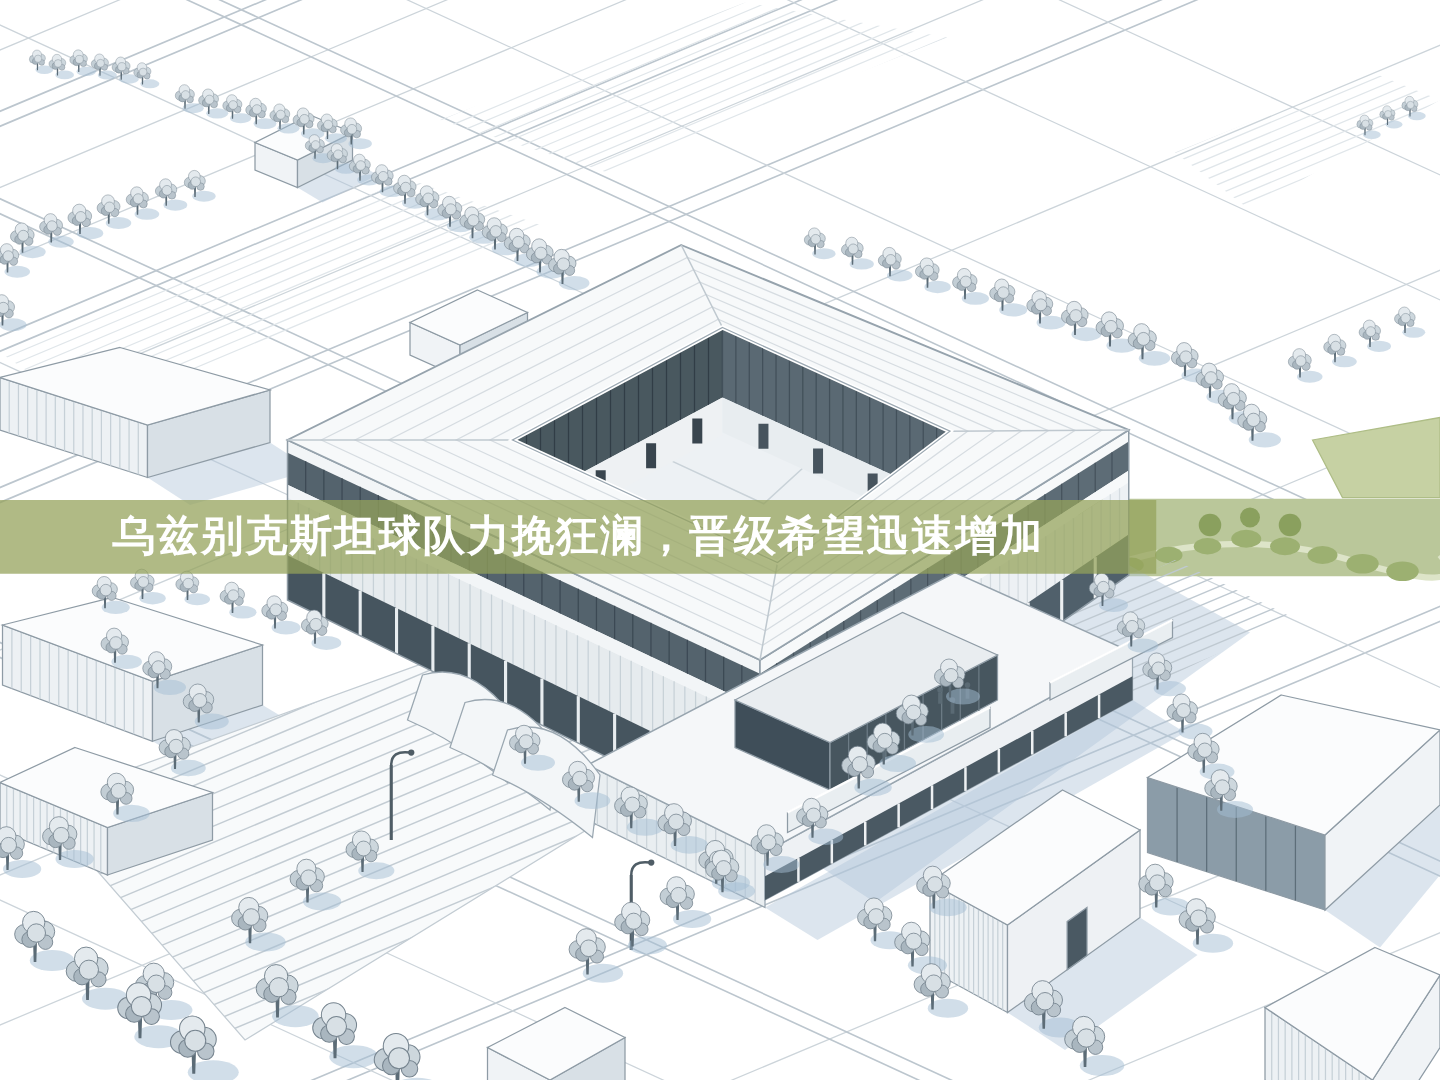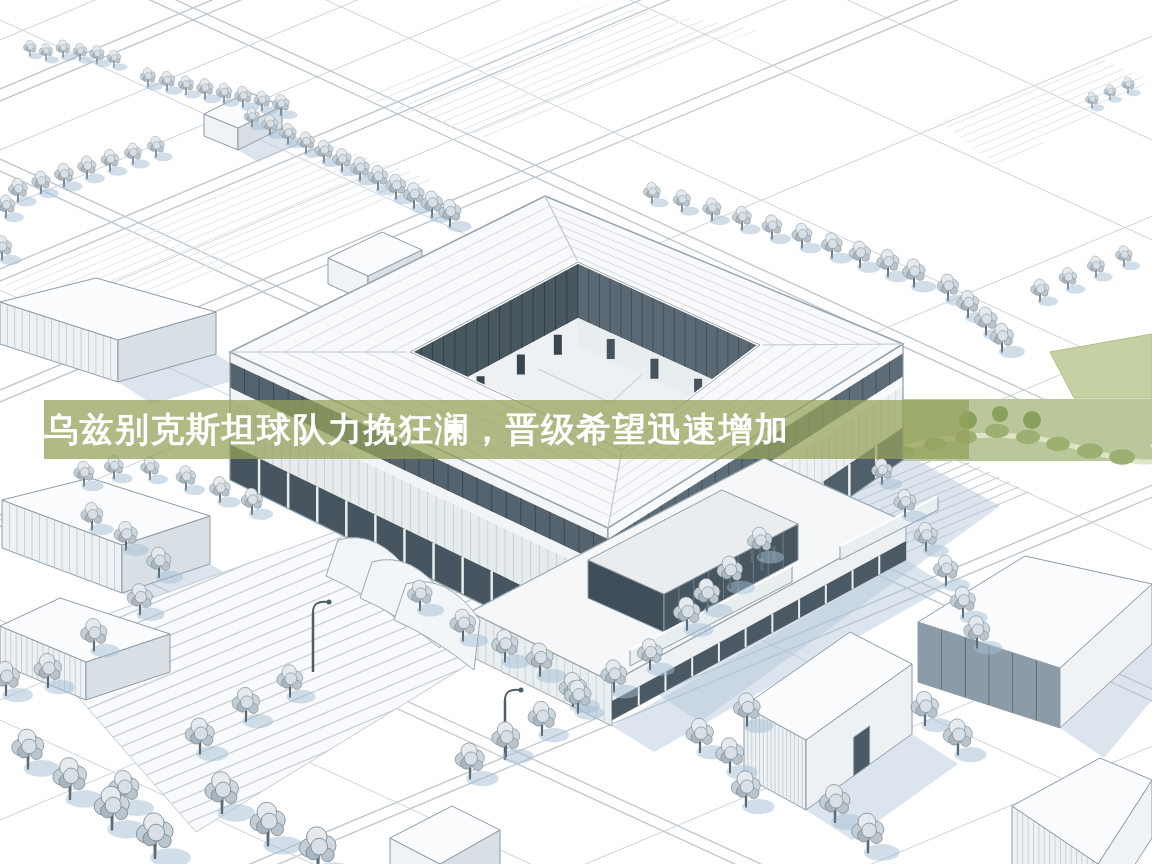--- a/index.html
+++ b/index.html
@@ -1,20 +1,20 @@
 <!DOCTYPE html>
 <html><head>
 <meta charset="utf-8">
 <style>
   html,body{margin:0;padding:0;background:#fff;}
   body{width:1152px;height:864px;overflow:hidden;font-family:"Liberation Sans","DejaVu Sans",sans-serif;}
   .stage{position:relative;width:1152px;height:864px;background:#ffffff;overflow:hidden;}
   #scene{position:absolute;left:0;top:0;display:block;}
   .banner{position:absolute;left:0;top:400px;width:925px;height:59px;
-          display:flex;align-items:center;justify-content:flex-start;margin-left:44px;}
+          display:flex;align-items:center;justify-content:center;}
   .banner h1{margin:0;font-size:34px;line-height:59px;font-weight:800;letter-spacing:1.5px;
              white-space:nowrap;color:#fff;}
 </style>
 </head>
 <body>
 
 <div class="stage">
   <svg id="scene" width="1152" height="864" viewBox="0 0 1152 864">
     <defs id="sdefs">
       <g id="tree">

